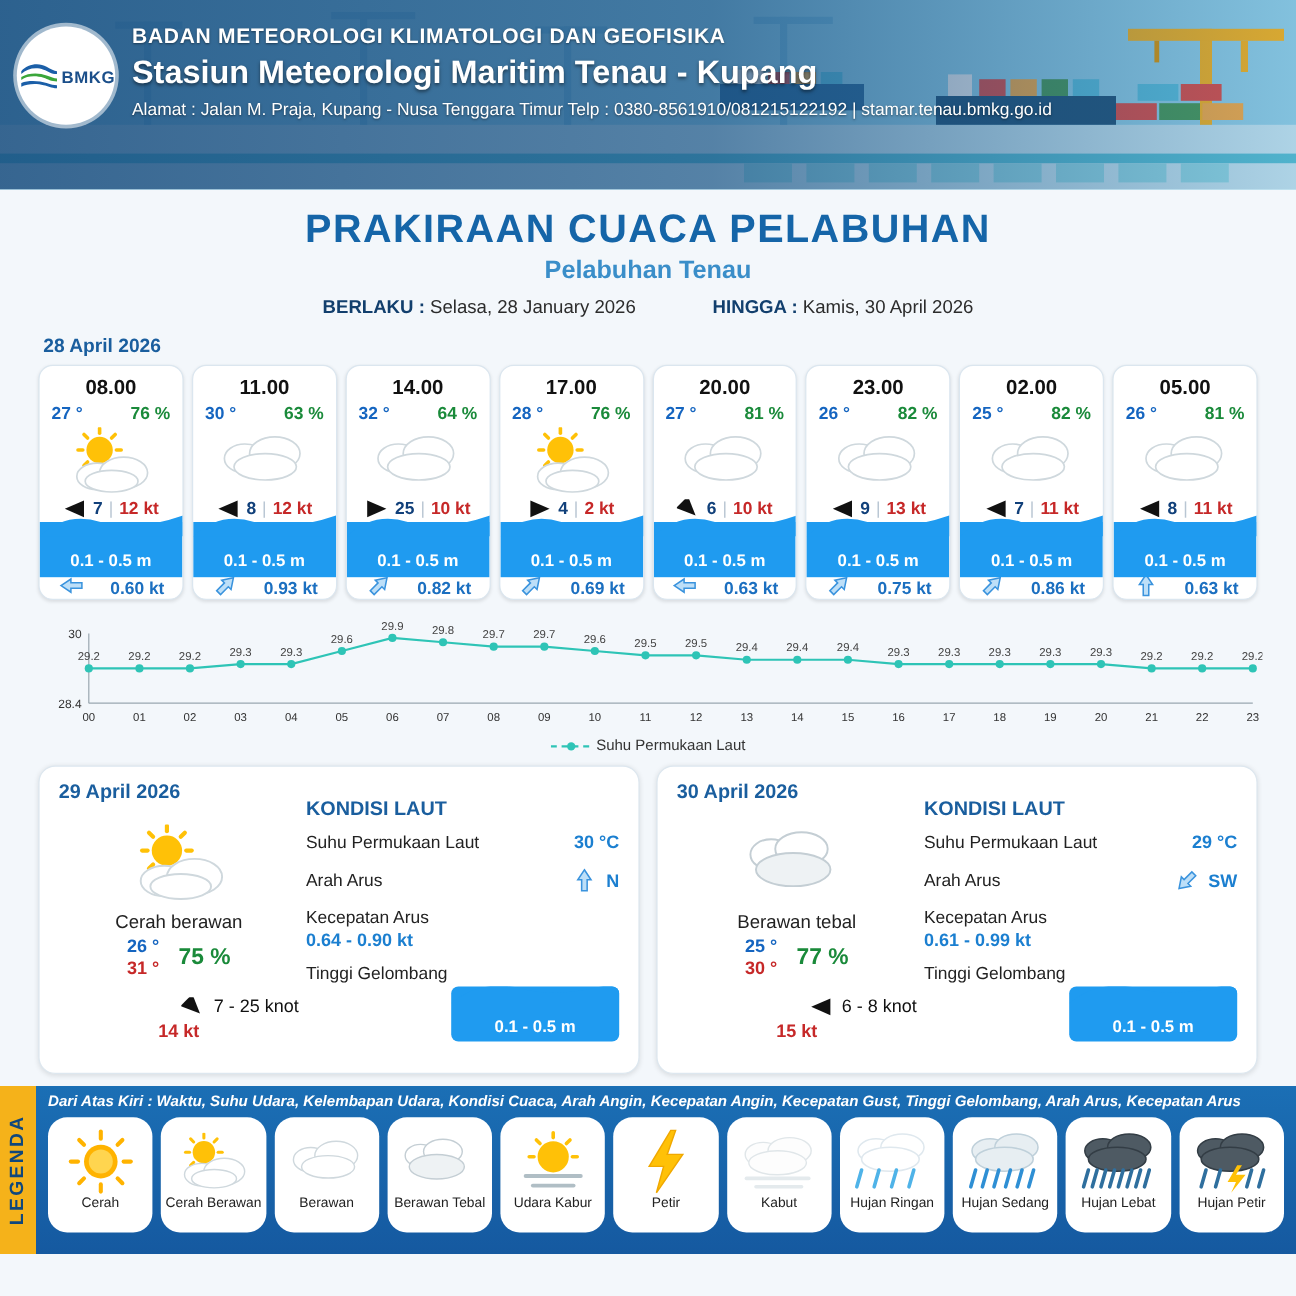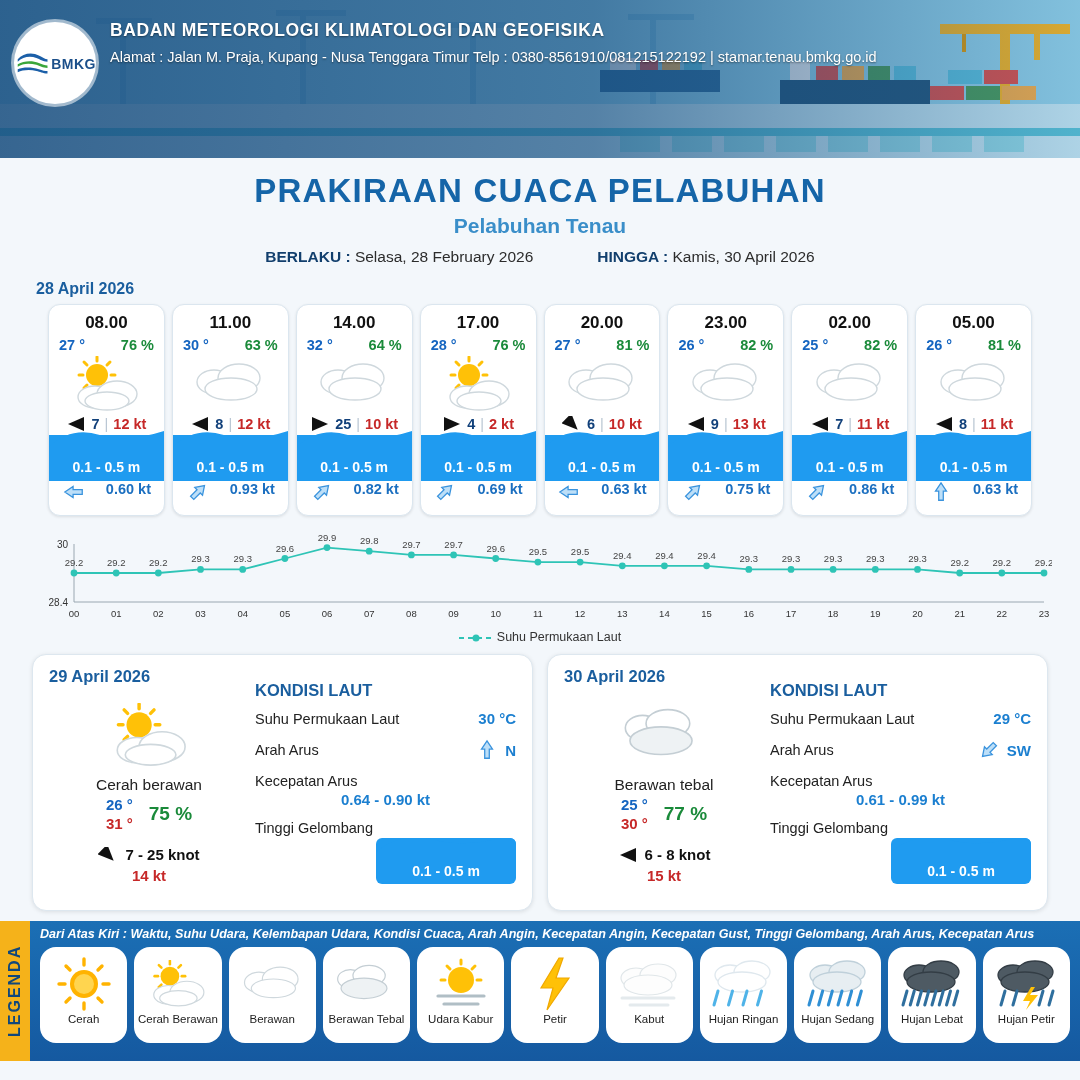--- a/index.html
+++ b/index.html
@@ -45,41 +45,41 @@
   .title-main { font-size: 33px; font-weight: bold; color:#1565a8; letter-spacing: 1.2px; }
   .title-sub { font-size: 21px; font-weight: bold; color:#3a8ec9; margin-top: 4px; }
   .valid-row { display:flex; justify-content:center; gap:64px; margin-top: 10px; font-size: 15.5px; }
   .valid-label { color:#123f6d; font-weight: bold; }
   .valid-val { color:#2c2c2c; }
 
   
   .date-label { margin: 14px 0 6px 36px; font-size: 16px; font-weight: bold; color:#1a5e9e; }
 
   
-  .cards { display:flex; gap:7px; padding: 0 48px; }
+  .cards { display:flex; gap:7px; padding: 0 32px; }
   .card {
     width: 121px; background:#fff; border-radius: 12px;
     border: 1px solid #dbe6ef; box-shadow: 0 1px 3px rgba(0,0,0,0.10);
     overflow: hidden; position: relative;
   }
   .c-time { text-align:center; font-size: 17px; font-weight: bold; color:#111; padding-top: 8px; }
   .c-tr { display:flex; justify-content:space-between; padding: 4px 10px 0 10px; font-size: 14.5px; font-weight: bold; }
   .c-temp { color:#1565c0; }
   .c-hum { color:#1a8a3a; }
   .c-icon { height: 62px; display:flex; align-items:center; justify-content:center; }
   .c-wind { display:flex; align-items:center; justify-content:center; gap:5px; font-size: 14.5px; font-weight: bold; padding: 1px 0 3px; }
   .c-wind .spd { color:#11407a; }
   .c-wind .sep { color:#b9c6d3; font-weight:normal; }
   .c-wind .gust { color:#c62828; }
   .wave-block { position: relative; height: 46px; background:#1f9bf0; }
   .wave-block .wave-top {
     position:absolute; top:-10px; left:0; width:100%; height:22px;
   }
   .wave-text { position:absolute; bottom: 6px; left:0; width:100%; text-align:center; color:#fff; font-size: 14px; font-weight: bold; }
-  .cur-row { display:flex; align-items:flex-start; justify-content:center; gap:20px; height: 34px; font-size: 14.5px; font-weight:bold; color:#1b6fc0; }
+  .cur-row { display:flex; align-items:flex-end; justify-content:center; gap:20px; height: 18px; font-size: 14.5px; font-weight:bold; color:#1b6fc0; }
 
   
   .chart-wrap { margin: 10px 28px 0 28px; position: relative; height: 100px; }
   .chart-legend { text-align:center; font-size: 12.5px; color:#333; margin-top: 4px; }
   .legend-dash { display:inline-block; vertical-align: middle; margin-right: 4px; }
 
   
   .panels { display:flex; gap: 14px; padding: 10px 32px 0; }
   .panel {
     flex:1; background:#fff; border-radius: 14px; border:1px solid #dde7ef;
@@ -88,28 +88,28 @@
   }
   .p-left { width: 200px; }
   .p-date { font-size: 16.5px; font-weight: bold; color:#1a5e9e; }
   .p-icon { height: 74px; display:flex; align-items:center; justify-content:center; margin-top: 12px;}
   .p-cond { text-align:center; font-size: 15.5px; color:#222; margin-top: 4px; }
   .p-temps { display:flex; align-items:center; justify-content:center; gap: 16px; margin-top: 2px; }
   .p-tcol { text-align:center; }
   .p-tmin { font-size: 15px; font-weight:bold; color:#1565c0; }
   .p-tmax { font-size: 15px; font-weight:bold; color:#c62828; margin-top: 2px;}
   .p-hum { font-size: 19px; font-weight:bold; color:#1a8a3a; }
-  .p-wind { display:flex; align-items:center; justify-content:center; gap:7px; margin-top: 14px; font-size: 15px; font-weight:bold; color:#111; }
+  .p-wind { display:flex; align-items:center; justify-content:flex-end; gap:7px; margin-top: 14px; font-size: 15px; font-weight:normal; color:#111; }
   .p-gust { text-align:center; font-size: 15px; font-weight:bold; color:#c62828; margin-top: 4px; }
   .p-right { flex:1; padding-left: 6px; }
   .p-sea-title { font-size: 16.5px; font-weight:bold; color:#1a5e9e; margin: 14px 0 10px; }
   .p-row { display:flex; align-items:center; justify-content:space-between; margin-bottom: 12px; font-size: 14.5px; color:#222; }
   .p-row .val { color:#1b7fd0; font-weight:bold; font-size: 15px; }
   .p-row.stack { display:block; }
-  .p-row.stack .val { display:block; text-align:center; margin-top: 2px; }
+  .p-row.stack .val { display:block; text-align:left; margin-top: 2px; }
   .p-wavebox {
     margin-top: 2px; height: 46px; background:#1f9bf0; border-radius: 6px;
     position: relative; width: 140px; margin-left:auto; overflow: hidden;
   }
   .p-wavebox .wt { position:absolute; bottom:5px; width:100%; text-align:center; color:#fff; font-weight:bold; font-size: 14px;}
 
   
   .legend-section {
     margin-top: 10px; background: linear-gradient(180deg,#1b6fb5,#1559a0);
     display:flex; height: 140px; position: relative;
@@ -201,32 +201,33 @@
     <div class="logo">
       <svg width="60" height="40" viewBox="0 0 60 40">
         <path d="M6 14 C14 4 30 2 40 8 C46 11 50 14 54 14 L54 18 C46 18 42 14 36 12 C26 8 14 10 6 18 Z" fill="#1b5fa8"></path>
         <path d="M6 22 C16 16 30 16 40 20 C46 22 50 24 54 24 L54 28 C46 28 42 25 36 23 C26 20 14 20 6 26 Z" fill="#3aa63a"></path>
         <path d="M6 30 C16 26 30 27 40 30 C46 32 50 33 54 33 L54 37 C46 37 42 34 36 33 C26 30 14 31 6 35 Z" fill="#1b5fa8"></path>
       </svg>
       <div class="logo-text">BMKG</div>
     </div>
     <div class="hdr-texts">
       <div class="hdr-line1">BADAN METEOROLOGI KLIMATOLOGI DAN GEOFISIKA</div>
+      <div class="hdr-line2">Stasiun Meteorologi Maritim Tenau - Kupang</div>
       <div class="hdr-line3">Alamat : Jalan M. Praja, Kupang - Nusa Tenggara Timur Telp : 0380-8561910/081215122192  |  stamar.tenau.bmkg.go.id</div>
     </div>
   </div>
 </div>
 
 <div class="title-wrap">
   <div class="title-main">PRAKIRAAN CUACA PELABUHAN</div>
   <div class="title-sub">Pelabuhan Tenau</div>
   <div class="valid-row">
     <div>
       <span class="valid-label">BERLAKU :</span>
-      <span class="valid-val">Selasa, 28 February 2026</span>
+      <span class="valid-val">Selasa, 28 January 2026</span>
     </div>
     <div>
       <span class="valid-label">HINGGA :</span>
       <span class="valid-val">Kamis, 30 April 2026</span>
     </div>
   </div>
 </div>
 
 <div class="date-label">28 April 2026</div>
 

